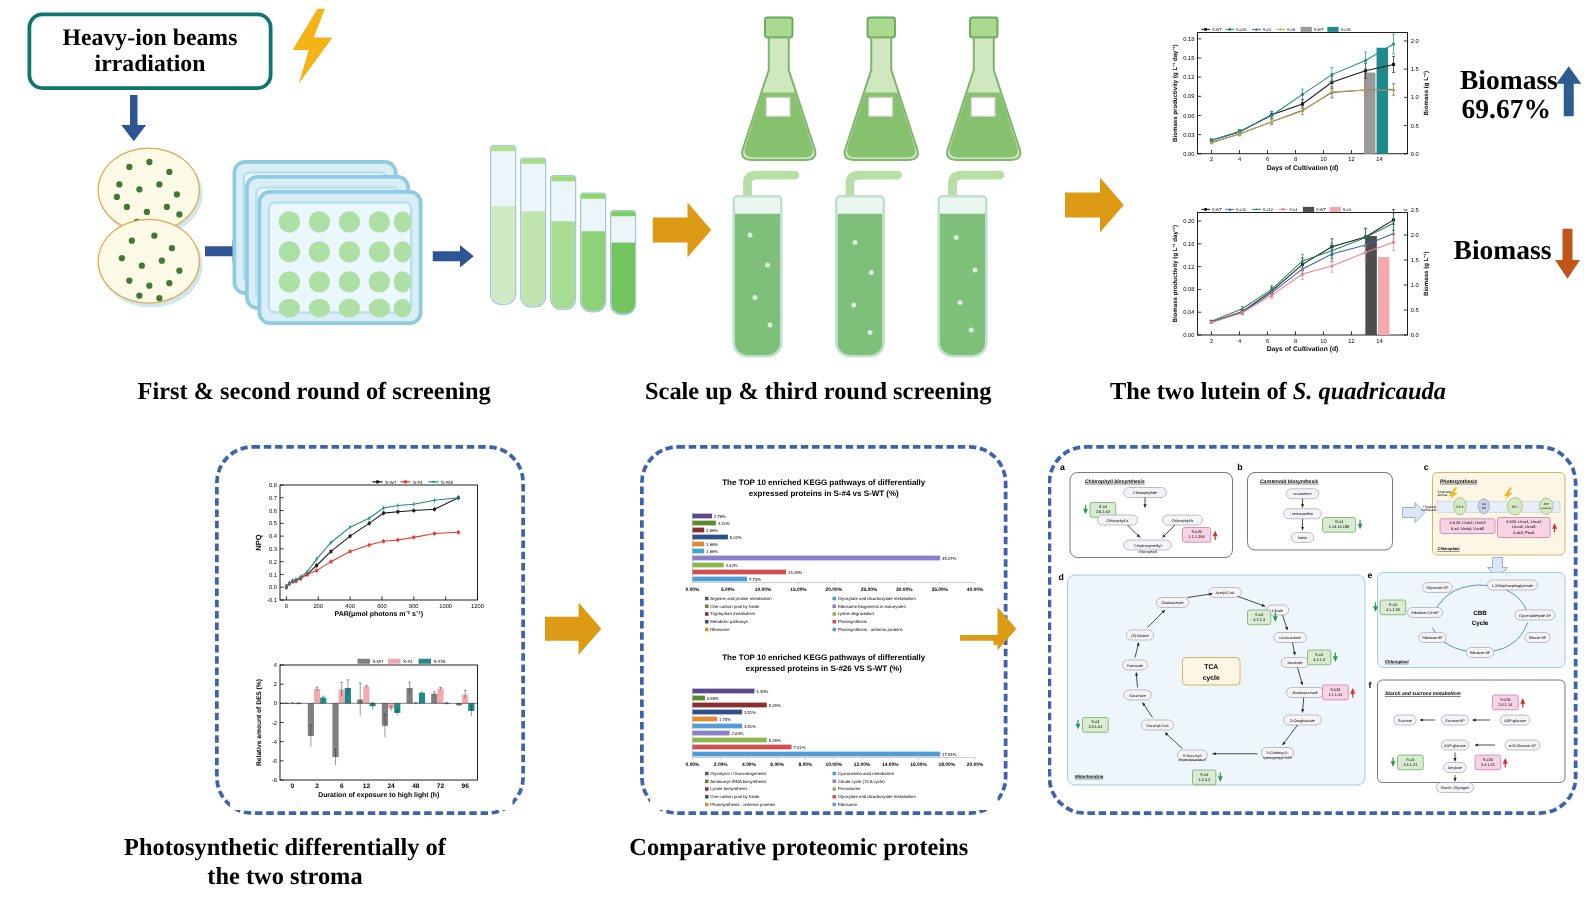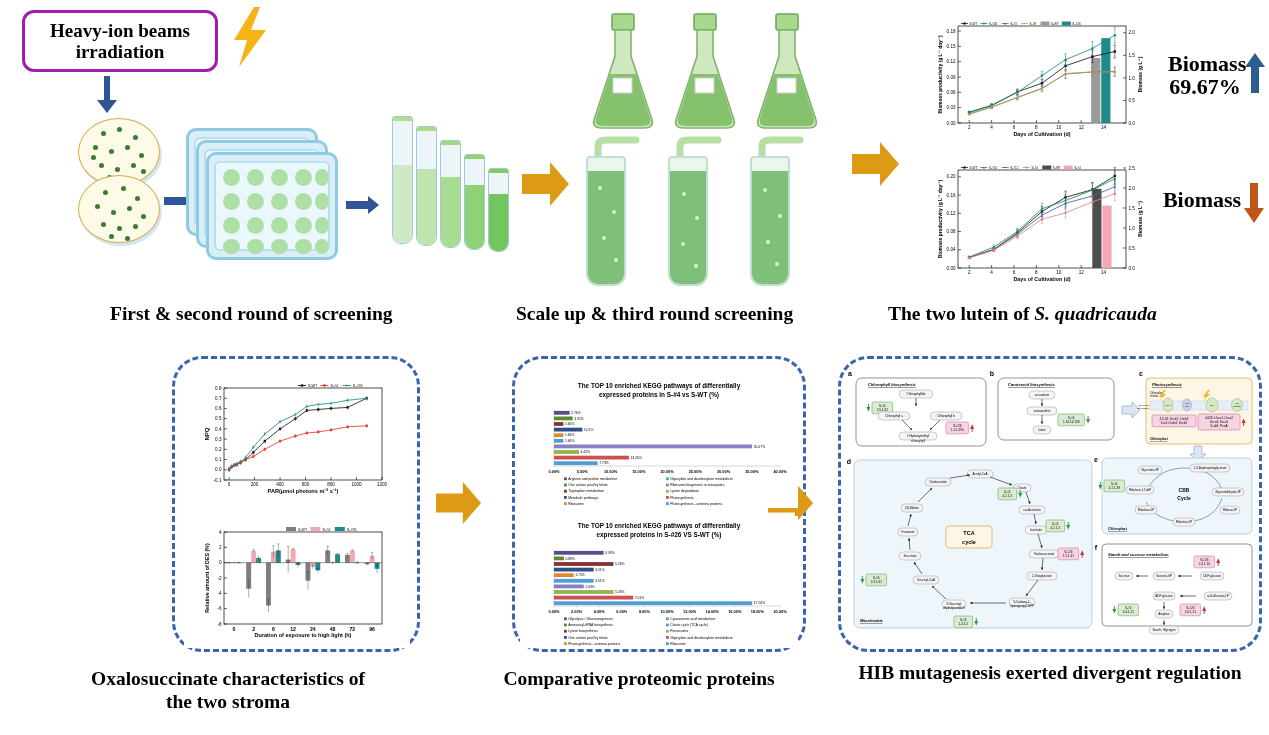--- a/index.html
+++ b/index.html
@@ -9,21 +9,21 @@
     background:#ffffff;
     font-family:"Liberation Serif", serif;
     position:relative;
     overflow:hidden;
   }
   .abs { position:absolute; }
 
   
   #hib-box {
     left:22px; top:10px; width:196px; height:62px;
-    border:3px solid #a21caf; border-radius:12px; background:#fff;
+    border:3px solid #0f766e; border-radius:12px; background:#fff;
     display:flex; align-items:center; justify-content:center; text-align:center;
     font-weight:bold; font-size:19px; line-height:1.12; color:#000;
   }
   #bolt { left:228px; top:6px; width:44px; height:62px; }
 
   #arrow-down-1 { left:96px; top:76px; width:22px; height:38px; }
 
   .petri {
     border-radius:50%;
     background:#fdfbe8;
@@ -1221,19 +1221,19 @@
     <text x="282.3" y="244.6" font-size="3.1" text-anchor="middle" fill="#222">S-#4</text>
     <text x="282.3" y="248.79999999999998" font-size="3.1" text-anchor="middle" fill="#222">2.4.1.21</text>
     <polygon points="268.4,249.5 266.4,244.9 270.4,244.9" fill="#2e9b4f"></polygon>
     <line x1="268.4" y1="241.9" x2="268.4" y2="246.9" stroke="#2e9b4f" stroke-width="1"></line>
     <rect x="303" y="262" width="30" height="8" rx="4" fill="#f4f4f7" stroke="#9a9aa8" stroke-width="0.5"></rect>
     <text x="318" y="267.3" font-size="3" text-anchor="middle" fill="#333">Starch; Glycogen</text>
     <line x1="318" y1="256" x2="318" y2="261" stroke="#222" stroke-width="0.65" marker-end="url(#ah)"></line>
   </svg>
 
 <div class="cap-center" style="left:78px;top:668px;width:300px">
-  <span>Oxalosuccinate characteristics of</span><br>
+  <span>Photosynthetic differentially of</span><br>
   <span>the two stroma</span>
 </div>
 <div class="cap-center" style="left:442px;top:668px;width:394px">Comparative proteomic proteins</div>
 <div class="cap-center" style="left:838px;top:662px;width:424px">
-  <span>HIB mutagenesis exerted divergent regulation</span><br>
+  <br>
 </div>
 
 </body></html>

